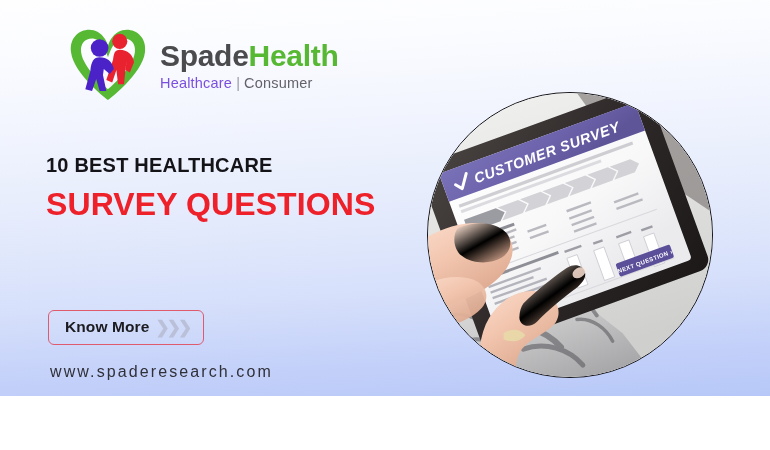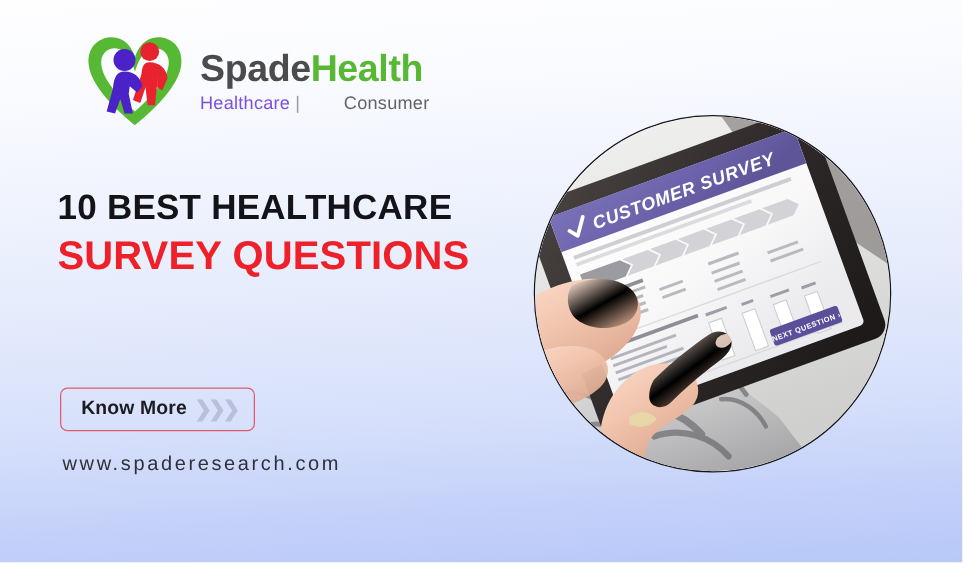--- a/index.html
+++ b/index.html
@@ -3,21 +3,21 @@
 <meta charset="utf-8">
 <style>
   * { margin:0; padding:0; box-sizing:border-box; }
   html, body {
     width:770px; height:450px;
     font-family:"Liberation Sans", sans-serif;
     overflow:hidden;
   }
   #banner{
     position:relative;
-    width:770px; height:450px;
+    width:770px; height:396px;
     background:linear-gradient(177deg,#fefeff 0%,#fbfcff 12%,#f2f5fe 30%,#e6ecfc 50%,#d6e0fb 72%,#c3d0f9 88%,#b7c8f8 100%);
     overflow:hidden;
   }
 
   
   #logo{
     position:absolute; left:66px; top:22px;
     display:flex; align-items:center; gap:10px;
   }
   #logo-mark{ width:84px; height:84px; flex:none; }
@@ -27,29 +27,29 @@
     line-height:1.05; white-space:nowrap;
   }
   .brand-spade{ color:#4b4b4d; }
   .brand-health{ color:#57b833; }
   .tagline{
     font-size:14.5px; line-height:1.2; white-space:nowrap;
     margin-top:4px; letter-spacing:.2px;
   }
   .tag-health{ color:#7a4fe0; }
   .tag-sep{ color:#9a9aa5; margin:0 4px; }
-  .tag-consumer{ color:#62626c;margin-left:31px; }
+  .tag-consumer{ color:#62626c; }
 
   
   #headline{
     position:absolute; left:46px; top:146px;
     width:400px;
   }
   .hl{
-    font-size:28px; font-weight:bold; letter-spacing:.2px;
+    font-size:20px; font-weight:bold; letter-spacing:.2px;
     line-height:39px; white-space:nowrap;
   }
   .hl-dark{ color:#131318; }
   .hl-red{ color:#ee2029; font-size:32px; letter-spacing:.1px;}
 
   
   #cta{
     position:absolute; left:48px; top:310px;
     display:inline-flex; align-items:center; gap:2px;
     border:1.3px solid #e05a6e;

